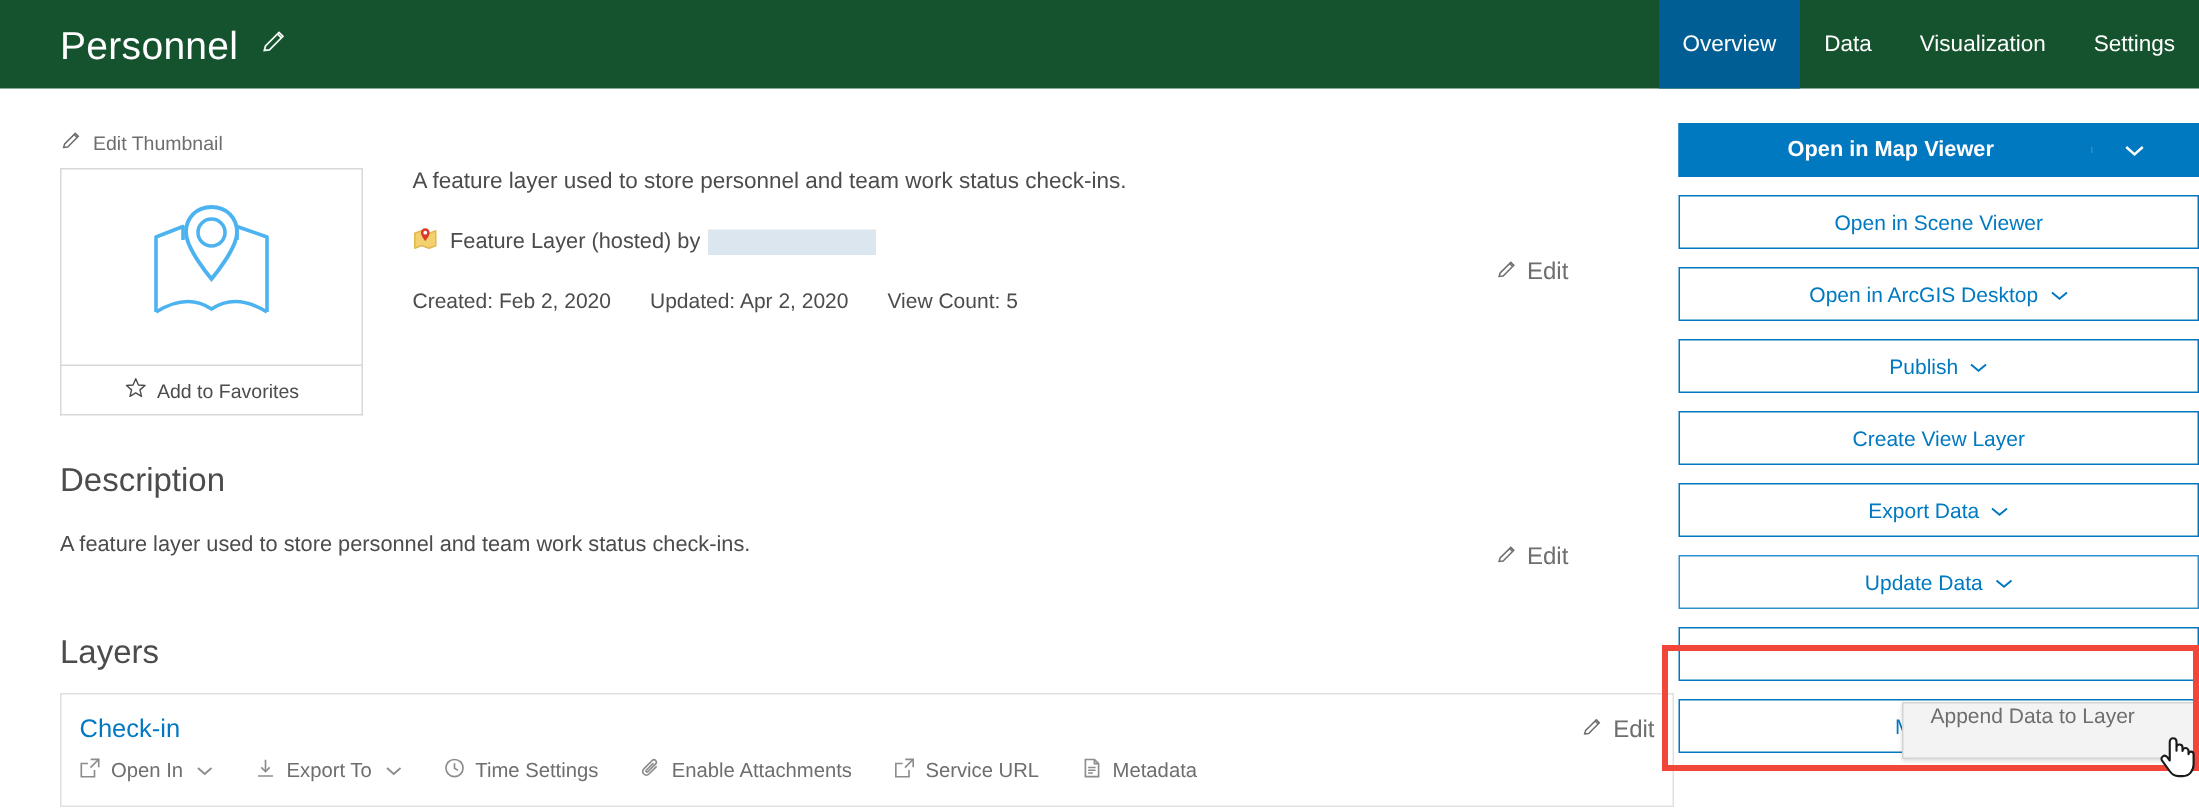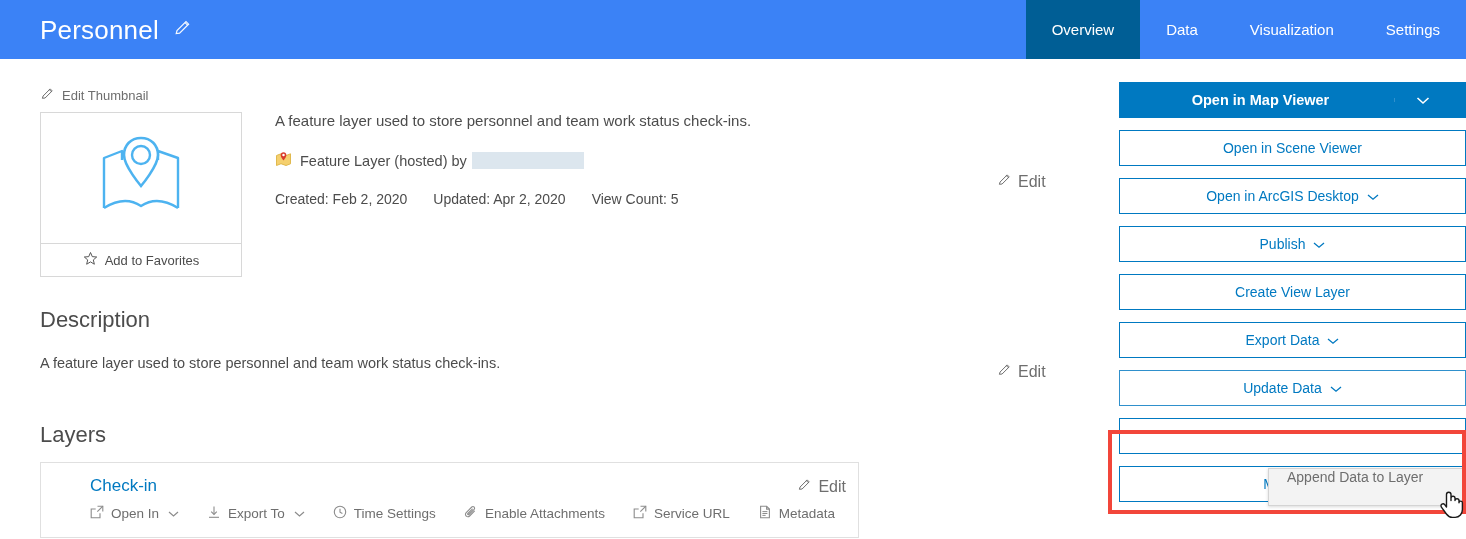--- a/index.html
+++ b/index.html
@@ -9,36 +9,36 @@
     background: #ffffff;
     font-family: "Liberation Sans", sans-serif;
     color: #4c4c4c;
     overflow: hidden;
   }
 
   
   .header {
     position: absolute; left: 0; top: 0;
     width: 1466px; height: 59px;
-    background: #3b82f6;
+    background: #14532d;
     display: flex; align-items: stretch;
   }
   .header-title-wrap {
     display: flex; align-items: center;
     padding-left: 40px; flex: 1 1 auto;
   }
   .header-title {
     font-size: 26px; color: #ffffff; font-weight: 400;
     letter-spacing: .2px; line-height: 1;
   }
   .title-edit-icon { margin-left: 14px; display: block; opacity: .95; }
   .tabs { display: flex; align-items: stretch; height: 59px; }
   .tab {
     display: flex; align-items: center; justify-content: center;
-    padding: 0 26px; font-size: 15px; color: #ffffff;
+    padding: 0 16px; font-size: 15px; color: #ffffff;
     cursor: pointer; white-space: nowrap;
   }
   .tab.active { background: #005e95; }
 
   
   .content { position: absolute; left: 0; top: 59px; width: 1466px; height: 480px; }
 
   
   .thumb-col { position: absolute; left: 40px; top: 27px; width: 202px; }
   .edit-thumb {
@@ -74,22 +74,22 @@
   }
   .edit-abs { position: absolute; }
 
   .section-wrap { position: absolute; left: 40px; width: 1015px; }
   .section-title { font-size: 22px; color: #4c4c4c; font-weight: 400; }
   .section-body { font-size: 14.5px; color: #4c4c4c; }
 
   
   .layer-card {
     position: absolute; left: 40px; top: 403px;
-    width: 819px; height: 76px;
-    border: 1px solid #e0e0e0; background: #fff; padding-left: 37px;
+    width: 1076px; height: 76px;
+    border: 1px solid #e0e0e0; background: #fff;
   }
   .layer-name { font-size: 17px; color: #0079c1; margin: 13px 0 0 12px; cursor: pointer; }
   .layer-actions { display: flex; align-items: center; gap: 28px; margin: 9px 0 0 12px; }
   .layer-action {
     display: flex; align-items: center; gap: 7px;
     font-size: 13.5px; color: #6e6e6e; cursor: pointer; white-space: nowrap;
   }
   .chev-sm { margin-left: 2px; }
 
   

